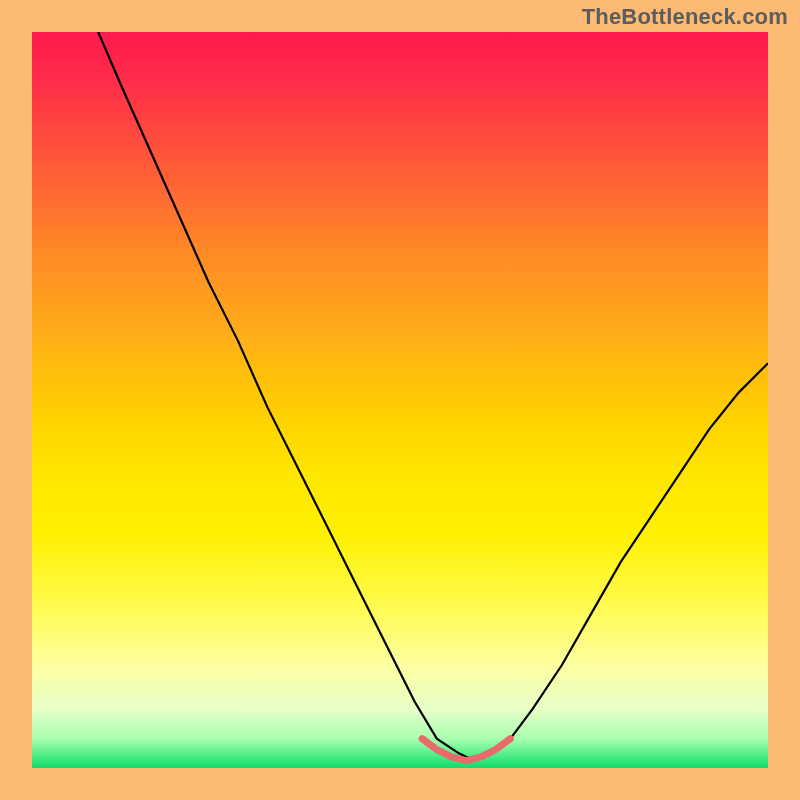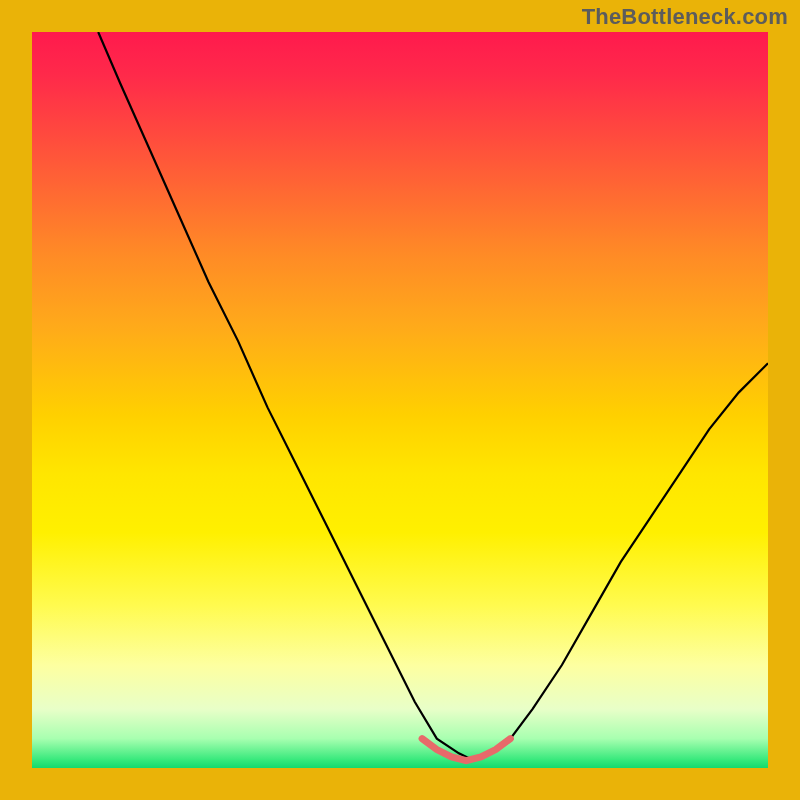--- a/index.html
+++ b/index.html
@@ -8,21 +8,21 @@
     width: 800px;
     height: 800px;
     overflow: hidden;
     background: #000;
     font-family: Arial, Helvetica, sans-serif;
   }
   .frame {
     position: relative;
     width: 800px;
     height: 800px;
-    background: #eab308;
+    background: #fdba74;
   }
   .plot-area {
     position: absolute;
     left: 32px;
     top: 32px;
     width: 736px;
     height: 736px;
     overflow: hidden;
   }
   .gradient {

